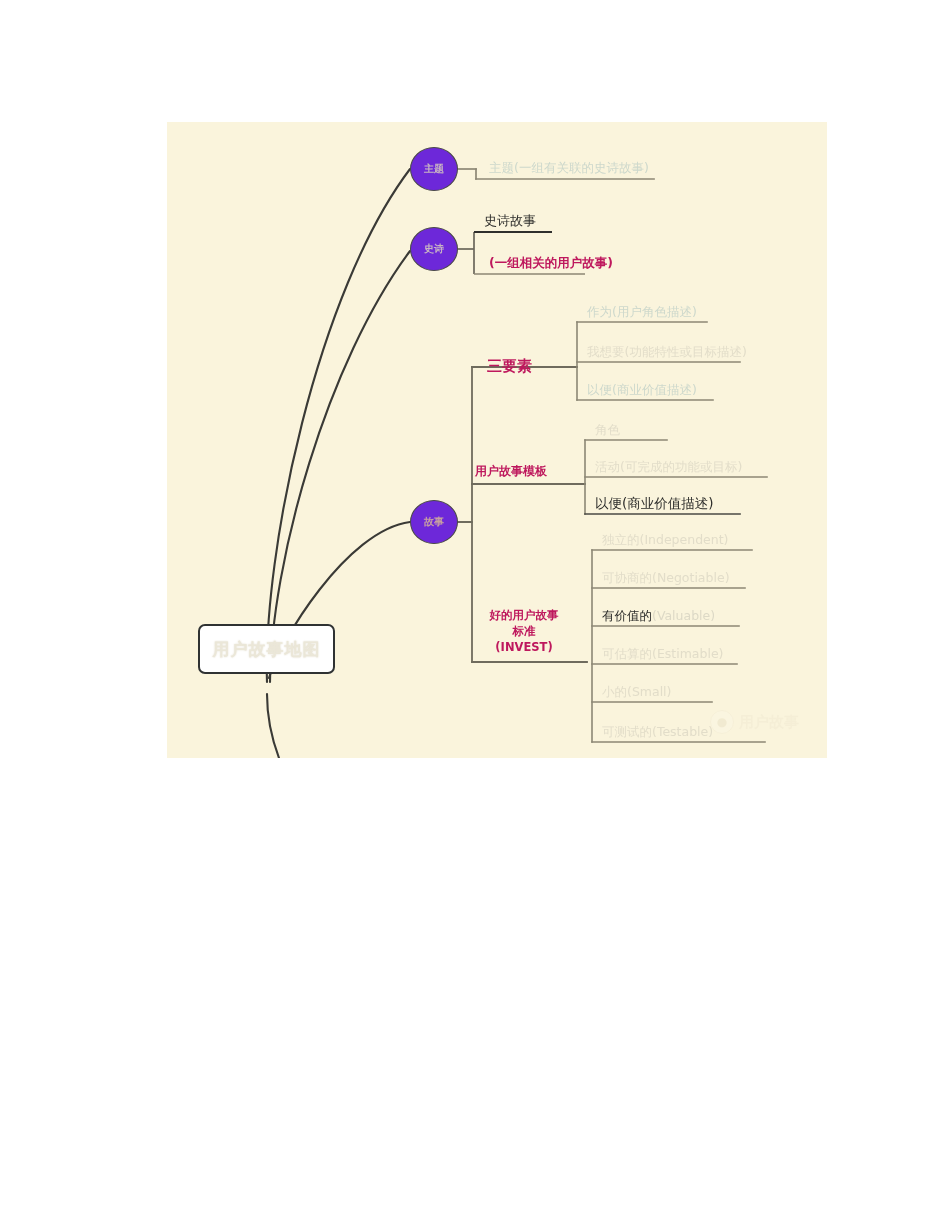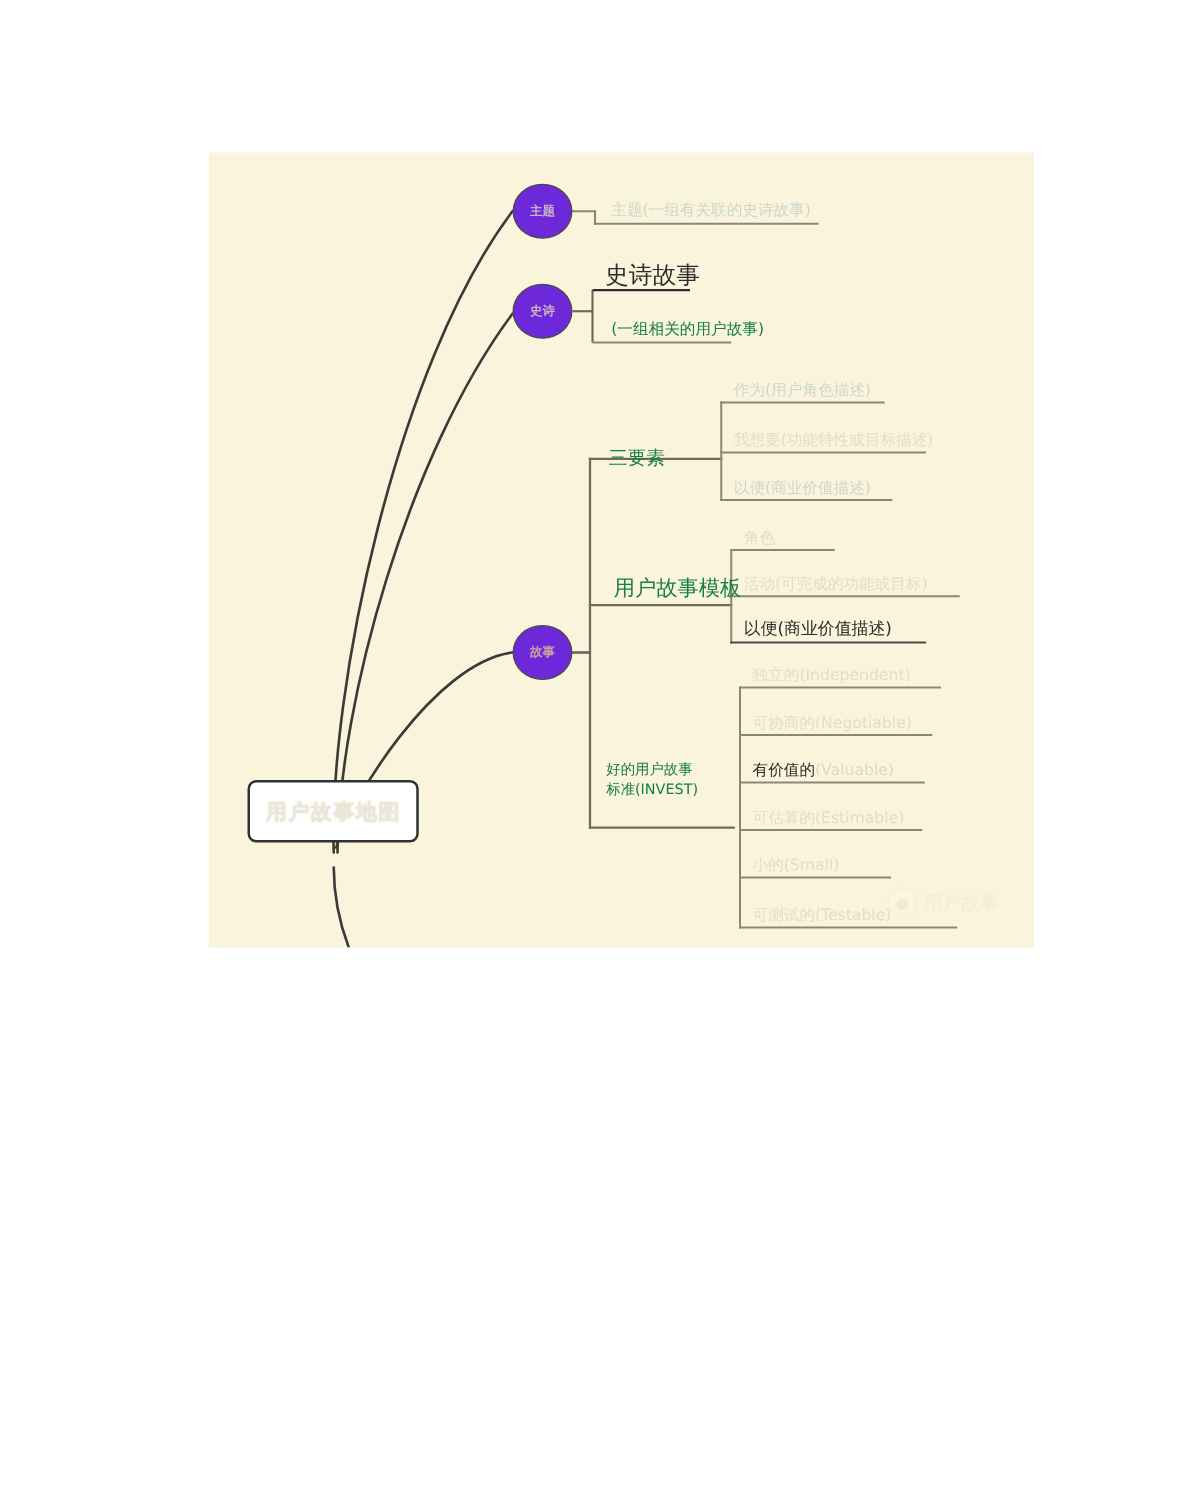--- a/index.html
+++ b/index.html
@@ -83,28 +83,28 @@
   
   .leaf {
     position: absolute;
     white-space: nowrap;
     font-size: 12.5px;
     line-height: 15px;
     color: #cfc8ae;
     padding-bottom: 16px;
   }
   .leaf.strong  { color: #2c2c2a; opacity: 1; }
-  .leaf.ghost   { color: #15803d; }
+  .leaf.ghost   { color: #be185d; font-weight: bold; }
   .leaf.ghosty  { color: #e2ddc9; }
   .leaf.tealish { color: #cdd8cc; }
 
   .leaf .half-strong { color: #2c2c2a; text-align: right; }
   .leaf .half-faded  { color: #ddd9c6; }
 
-  .leaf.two-line { white-space: normal; width: 78px; line-height: 16px; }
+  .leaf.two-line { white-space: normal; width: 78px; line-height: 16px; text-align: center; }
 
   
   #watermark {
     position: absolute;
     display: flex;
     align-items: center;
     gap: 5px;
     opacity: .45;
   }
   #watermark .wm-mark {
@@ -212,27 +212,27 @@
     <div class="circle-node c2" style="left:243px; top:105px;text-align:center;">
       <span class="circle-label">史诗</span>
     </div>
 
     <div class="circle-node c3" style="left:243px; top:378px;">
       <span class="circle-label">故事</span>
     </div>
 
     <div class="leaf tealish" style="left:322px; top:38px;">主题(一组有关联的史诗故事)</div>
 
-    <div class="leaf strong" style="left:317px; top:91px; font-size:19px;">史诗故事</div>
+    <div class="leaf strong" style="left:317px; top:91px; font-size:13px;">史诗故事</div>
 
     <div class="leaf ghost" style="left:322px; top:133px;">(一组相关的用户故事)</div>
 
     <div class="leaf ghost" style="left:320px; top:225px; font-size:15px;margin-top:12px;">三要素</div>
 
-    <div class="leaf ghost" style="left:324px; top:342px; font-size:17px;">用户故事模板</div>
+    <div class="leaf ghost" style="left:308px; top:342px; font-size:12px;">用户故事模板</div>
 
     <div class="leaf ghost two-line" style="left:318px; top:485px; font-size:11.5px;">好的用户故事标准(INVEST)</div>
 
     <div class="leaf tealish" style="left:420px; top:182px;">作为(用户角色描述)</div>
 
     <div class="leaf ghosty" style="left:420px; top:222px;">我想要(功能特性或目标描述)</div>
 
     <div class="leaf tealish" style="left:420px; top:260px;">以便(商业价值描述)</div>
 
     <div class="leaf ghosty" style="left:428px; top:300px;">角色</div>

